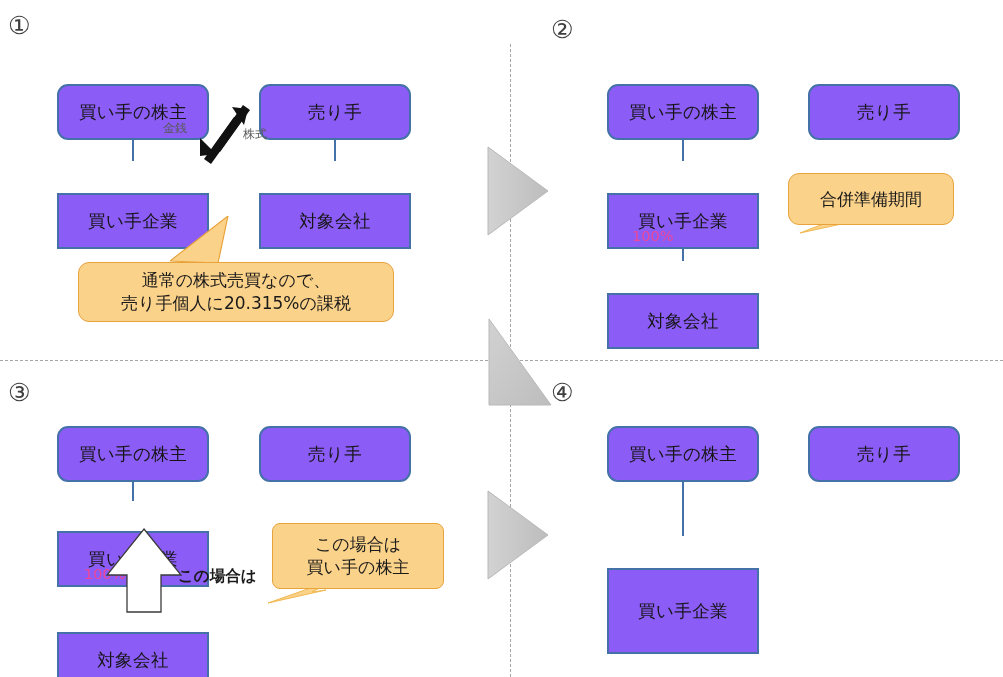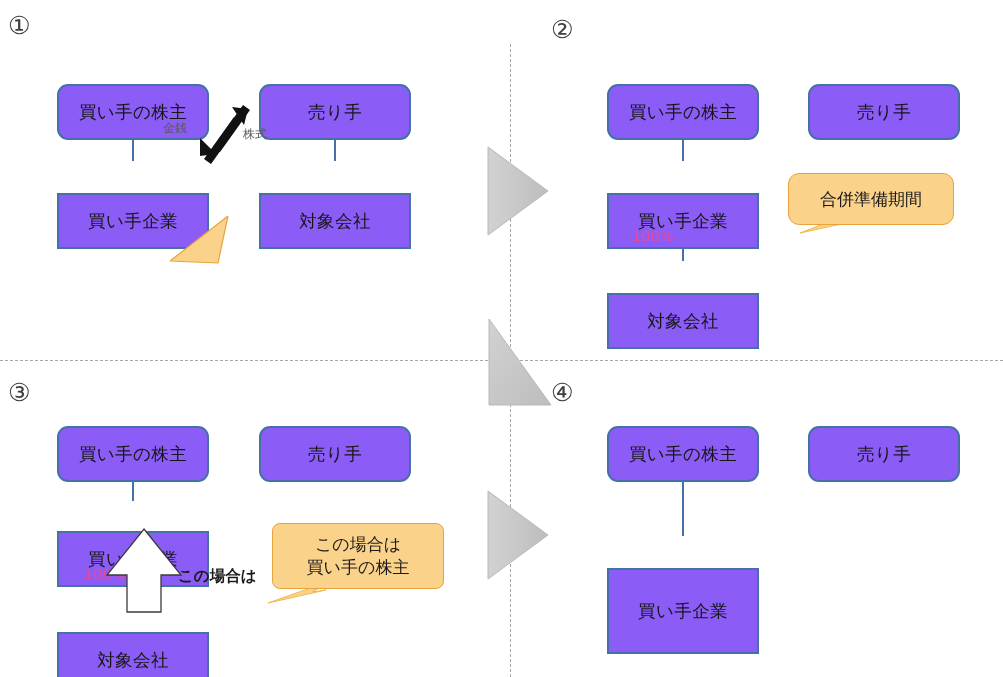--- a/index.html
+++ b/index.html
@@ -170,20 +170,24 @@
     </svg>
   </div>
   <div class="exchange-label" style="left:163px;top:120px;">金銭</div>
   <div class="exchange-label" style="left:243px;top:126px;">株式</div>
 
   <div class="callout-tail" style="left:170px;top:216px;width:70px;height:50px;">
     <svg width="70" height="50" viewBox="0 0 70 50">
       <polygon points="58,0 48,47 0,45" fill="#fbd28a" stroke="#e8a33d" stroke-width="1.2"></polygon>
     </svg>
   </div>
+  <div class="callout" style="left:78px;top:262px;width:316px;height:60px;">
+    <span>通常の株式売買なので、</span>
+    <span>売り手個人に20.315%の課税</span>
+  </div>
 
   <div class="panel-num" style="left:551px;top:17px;">②</div>
 
   <div class="conn" style="left:682px;top:108px;height:53px;"></div>
   <div class="conn" style="left:682px;top:217px;height:44px;"></div>
 
   <div class="node rounded" style="left:607px;top:52px;width:152px;height:56px;">買い手の株主</div>
   <div class="node rounded" style="left:808px;top:52px;width:152px;height:56px;">売り手</div>
   <div class="node sharp" style="left:607px;top:161px;width:152px;height:56px;">買い手企業</div>
   <div class="node sharp" style="left:607px;top:261px;width:152px;height:56px;">対象会社</div>

